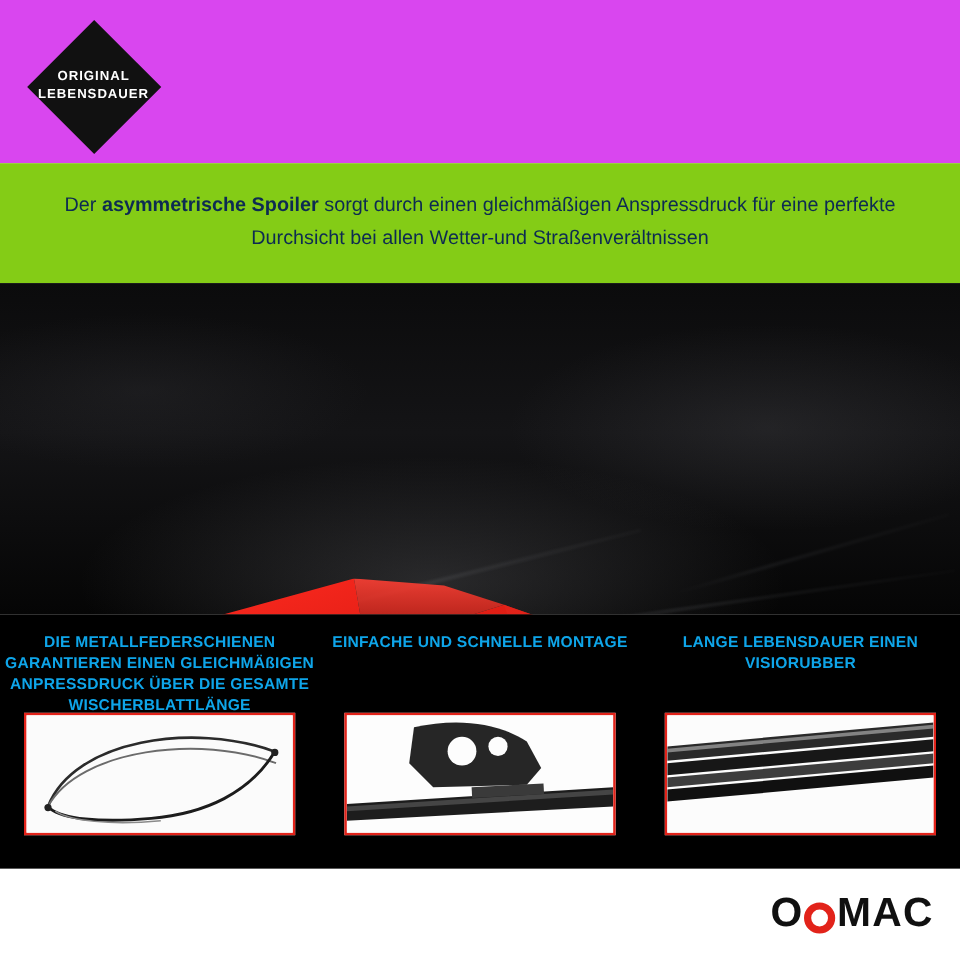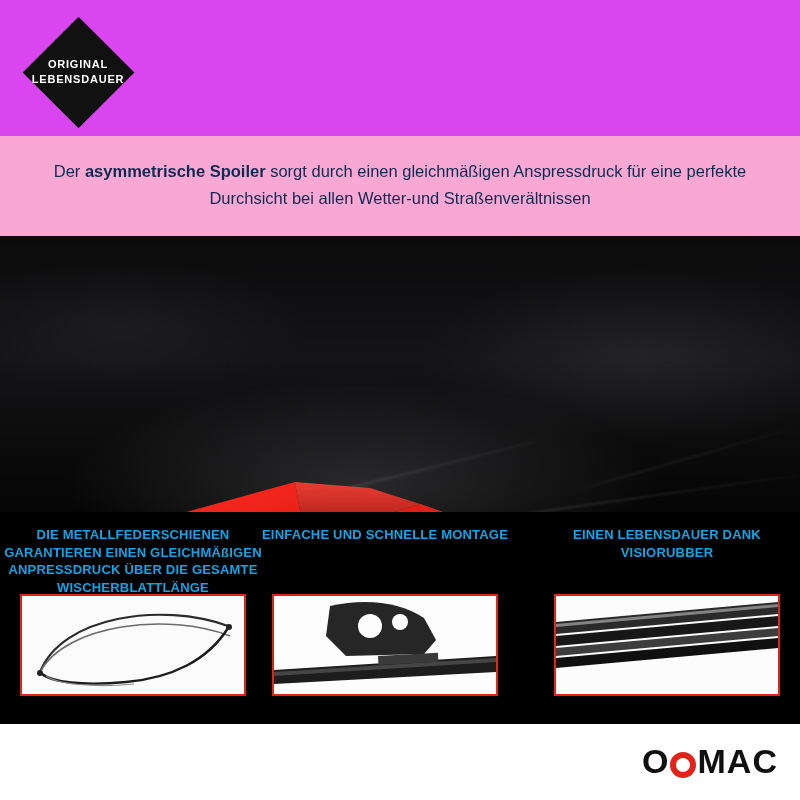--- a/index.html
+++ b/index.html
@@ -60,21 +60,21 @@
     color: #0d2b52;
     letter-spacing: 0.2px;
     white-space: nowrap;
   }
 
   
   .subhead {
     position: absolute;
     left: 0; top: 136px;
     width: 800px; height: 100px;
-    background: #f9a8d4;
+    background: #84cc16;
     padding: 22px 24px 0 24px;
     text-align: center;
     color: #0d2b52;
     font-size: 16.5px;
     line-height: 1.65;
   }
   .subhead b { font-weight: 700; }
 
   
   .hero {
@@ -119,21 +119,21 @@
     background: #000000;
   }
   .feat {
     position: absolute;
     top: 14px;
     width: 266px;
     height: 186px;
     text-align: center;
   }
   .feat.f1 { left: 0; }
-  .feat.f2 { left: 252px; }
+  .feat.f2 { left: 267px; }
   .feat.f3 { left: 534px; }
   .feat-title {
     color: #0ea5e9;
     font-size: 13px;
     font-weight: 700;
     line-height: 1.35;
     letter-spacing: 0.2px;
     padding: 0 8px;
     min-height: 56px;
     display: flex;
@@ -259,21 +259,21 @@
           <circle cx="96" cy="30" r="12" fill="#fdfdfd"></circle>
           <circle cx="126" cy="26" r="8" fill="#fdfdfd"></circle>
           <path d="M0,74 L222,60 L222,76 L0,88 Z" fill="#1d1d1d"></path>
           <path d="M0,76 L222,62 L222,66 L0,80 Z" fill="#454545"></path>
           <rect x="104" y="60" width="60" height="9" transform="rotate(-3 104 60)" fill="#3a3a3a"></rect>
         </svg>
       </div>
     </div>
 
     <div class="feat f3">
-      <div class="feat-title">EINEN LEBENSDAUER DANK VISIORUBBER</div>
+      <div class="feat-title">LANGE LEBENSDAUER EINEN VISIORUBBER</div>
       <div class="thumb">
         <svg width="222" height="98" viewBox="0 0 222 98">
           <rect width="222" height="98" fill="#fcfcfc"></rect>
           <path d="M0,26 L222,6 L222,18 L0,38 Z" fill="#2a2a2a"></path>
           <path d="M0,40 L222,20 L222,30 L0,50 Z" fill="#171717"></path>
           <path d="M0,52 L222,32 L222,40 L0,60 Z" fill="#3d3d3d"></path>
           <path d="M0,62 L222,42 L222,52 L0,72 Z" fill="#101010"></path>
           <path d="M0,28 L222,8 L222,11 L0,31 Z" fill="#9a9a9a" opacity="0.8"></path>
         </svg>
       </div>

